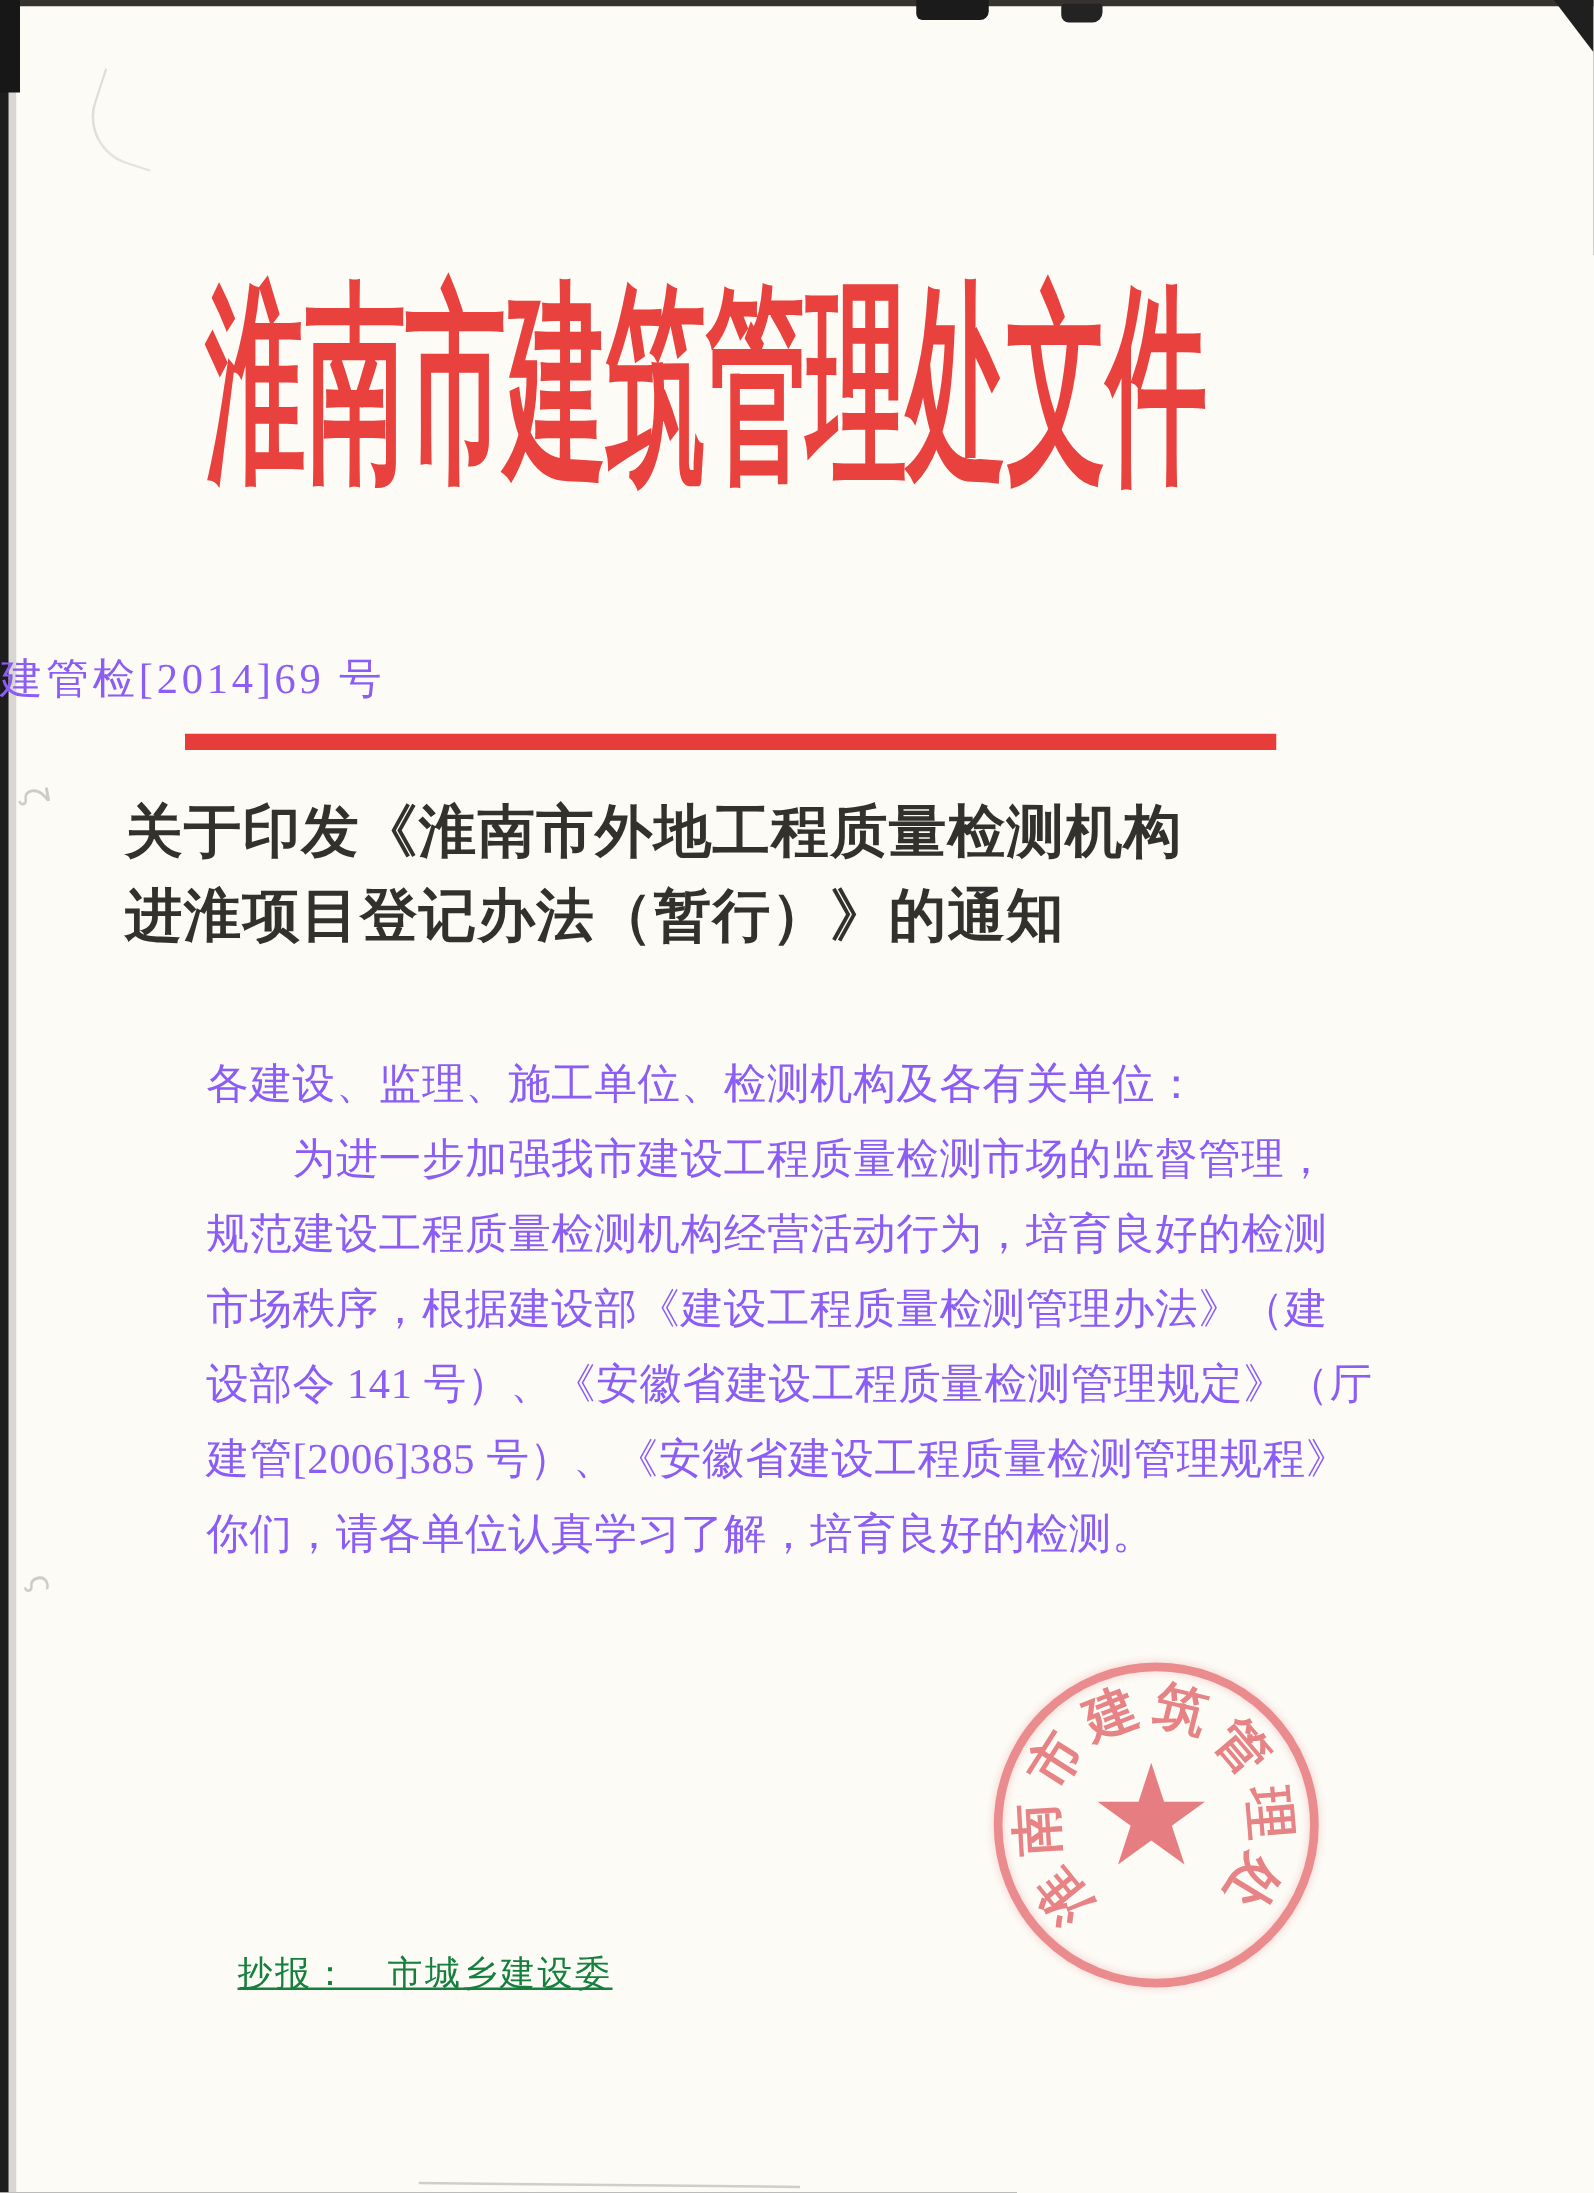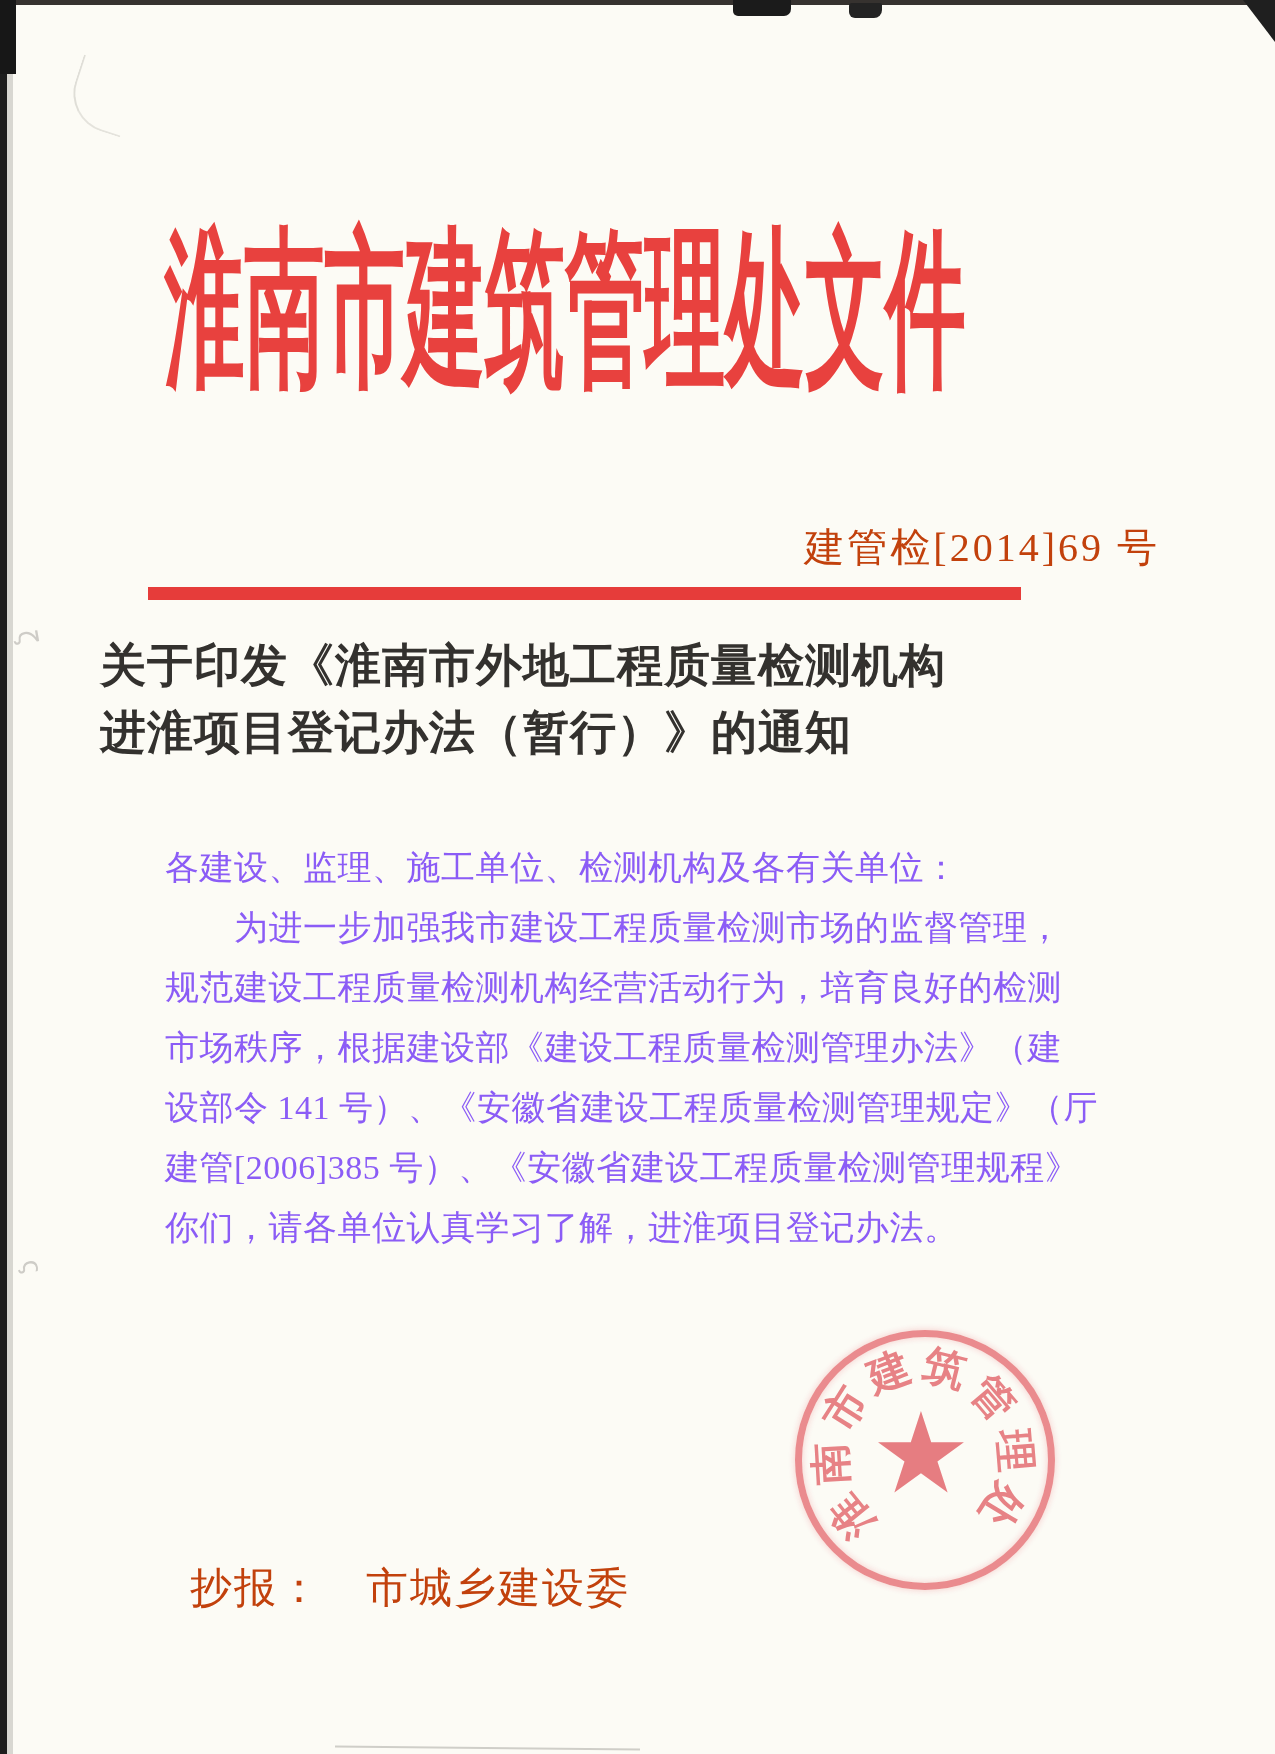--- a/index.html
+++ b/index.html
@@ -33,22 +33,22 @@
   .header-title{
     position:absolute;left:0;top:266px;width:1130px;
     text-align:center;font-size:90px;line-height:90px;font-weight:bold;
     color:var(--header_red,#e8413e);
     letter-spacing:0;
     transform:scale(.89,1.9);
     white-space:nowrap;
   }
   .doc-number{
     position:absolute;left:0;top:520px;width:1160px;
-    text-align:right;font-size:40px;letter-spacing:3px;
-    color:#c2410c;
+    text-align:left;font-size:34px;letter-spacing:3px;
+    color:#8b5cf6;
   }
   .red-rule{
     position:absolute;left:148px;top:587px;width:873px;height:13px;
     background:var(--rule_red,#e63c3a);
   }
   .doc-title{
     position:absolute;left:100px;top:632px;width:960px;
     text-align:left;font-weight:bold;font-size:46px;line-height:67px;
     color:#33312e;letter-spacing:1px;white-space:nowrap;
   }
@@ -77,21 +77,21 @@
   .seal-chars span{
     position:absolute;width:46px;height:46px;line-height:46px;text-align:center;
     font-size:42px;font-weight:bold;color:rgba(223,86,92,.80);
   }
   .date-line{
     position:absolute;left:786px;top:1500px;z-index:3;
     font-size:36px;letter-spacing:5px;color:#3e3c3a;white-space:nowrap;
   }
   .cc-line{
     position:absolute;left:190px;top:1560px;
-    font-size:42px;letter-spacing:2px;color:#c2410c;white-space:nowrap;
+    font-size:28px;letter-spacing:2px;color:#15803d;white-space:nowrap;text-decoration:underline;
   }
 </style>
 </head>
 <body>
 
 <div class="page">
 
   <div class="edge-left"></div>
   <div class="edge-left2"></div>
   <div class="edge-top"></div>
@@ -115,21 +115,21 @@
     <div>进淮项目登记办法（暂行）》的通知</div>
   </div>
 
   <div class="body-block">
     <div class="body-line">各建设、监理、施工单位、检测机构及各有关单位：</div>
     <div class="body-line">　　为进一步加强我市建设工程质量检测市场的监督管理，</div>
     <div class="body-line">规范建设工程质量检测机构经营活动行为，培育良好的检测</div>
     <div class="body-line">市场秩序，根据建设部《建设工程质量检测管理办法》（建</div>
     <div class="body-line">设部令 141 号）、《安徽省建设工程质量检测管理规定》（厅</div>
     <div class="body-line">建管[2006]385 号）、《安徽省建设工程质量检测管理规程》</div>
-    <div class="body-line">你们，请各单位认真学习了解，进淮项目登记办法。</div>
+    <div class="body-line">你们，请各单位认真学习了解，培育良好的检测。</div>
   </div>
 
   <div class="seal">
     <div class="seal-ring"></div>
     <div class="seal-star">★</div>
     <div class="seal-chars">
         <span style="left: 24.638px; top: 152.769px; transform: rotate(-125deg);">淮</span>
         <span style="left: 8.00715px; top: 98.8531px; transform: rotate(-89.2857deg);">南</span>
         <span style="left: 25.977px; top: 45.3685px; transform: rotate(-53.5714deg);">市</span>
         <span style="left: 71.7887px; top: 12.4322px; transform: rotate(-17.8571deg);">建</span>

